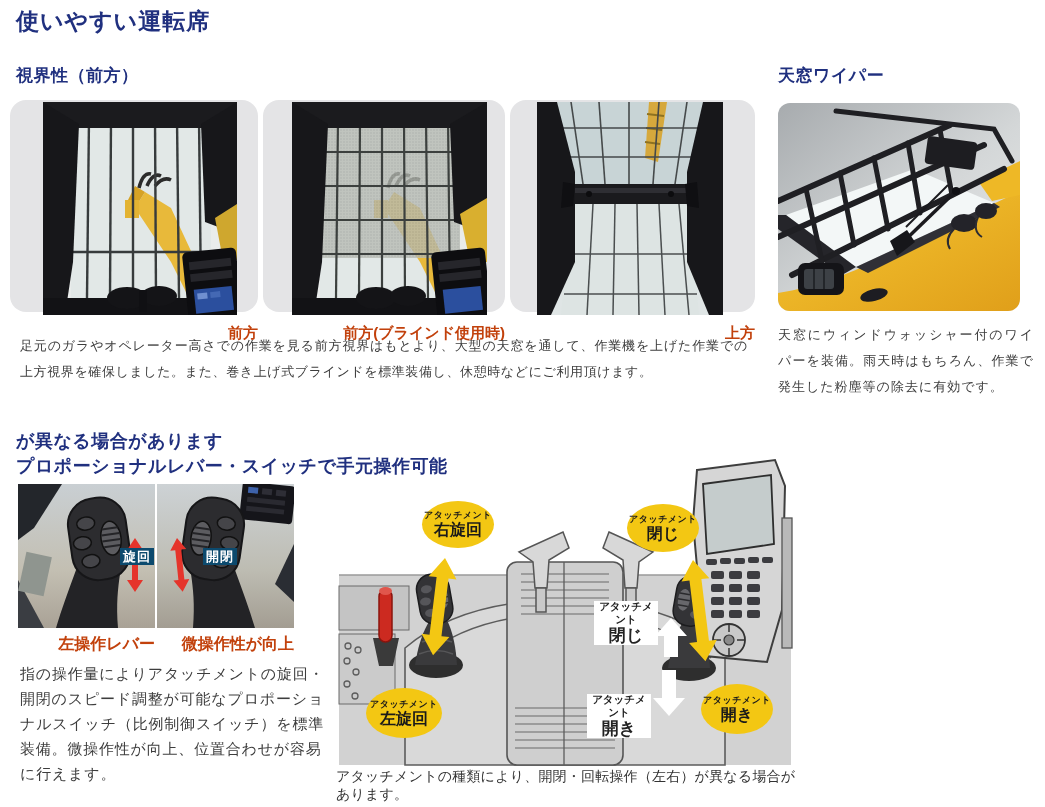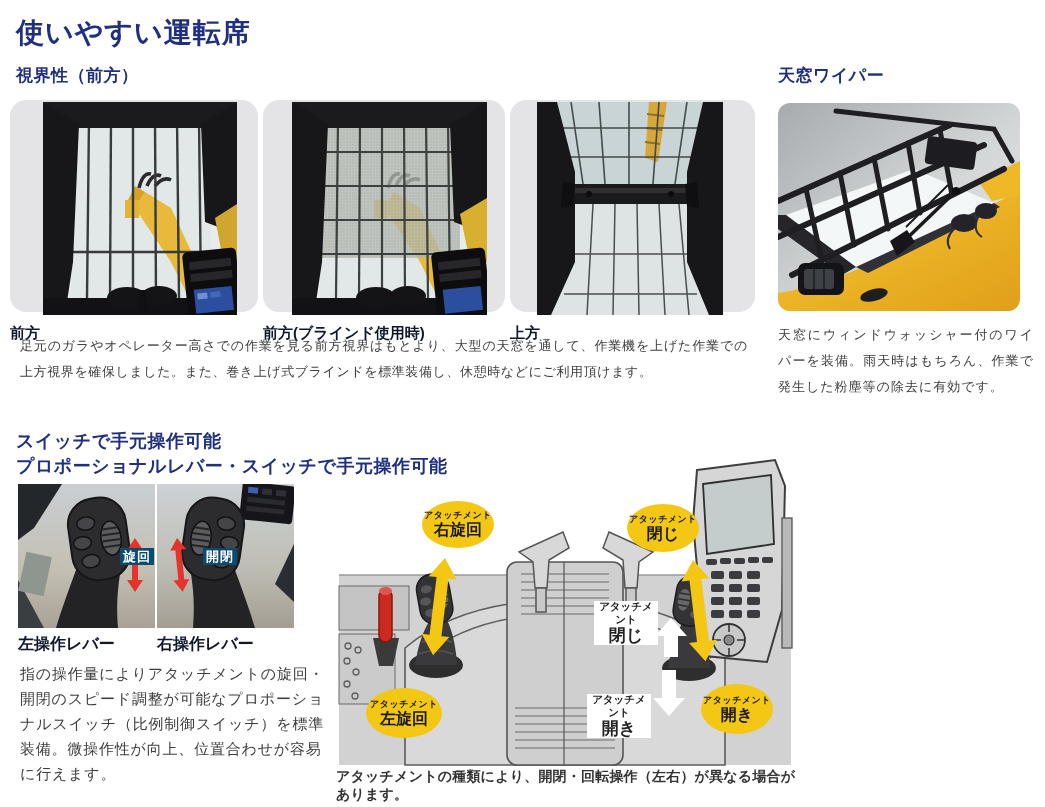--- a/index.html
+++ b/index.html
@@ -1,33 +1,33 @@
 <!DOCTYPE html>
 <html><head>
 <meta charset="utf-8">
 <style>
   html,body{margin:0;padding:0;background:#fff;}
   .page{
     position:relative;width:1045px;height:807px;background:#ffffff;overflow:hidden;
     font-family:"Liberation Sans","DejaVu Sans",sans-serif;color:#3c3c3c;
   }
   .abs{position:absolute;}
-  .page-title{left:16px;top:14px;font-size:28px;font-weight:bold;color:#20307f;letter-spacing:1px;}
+  .page-title{left:16px;top:6px;font-size:23px;font-weight:bold;color:#20307f;letter-spacing:1px;}
   .sec-head{font-size:17px;font-weight:bold;color:#20307f;letter-spacing:0.5px;text-align:right;}
   .gray-card{background:#e4e4e6;border-radius:16px;}
   .photo{overflow:hidden;}
   .photo svg{display:block;}
-  .caption{font-size:15px;font-weight:bold;color:#0f172a;text-align:left;}
+  .caption{font-size:15px;font-weight:bold;color:#c2410c;text-align:right;}
   .body-text{font-size:13px;line-height:26px;color:#3d3d3d;letter-spacing:0.6px;word-break:break-all;text-align:justify;}
   .body-text-sm{font-size:15px;line-height:25px;color:#3d3d3d;letter-spacing:0.8px;word-break:break-all;}
   .attach-head{left:16px;top:429px;font-size:18px;line-height:25px;font-weight:bold;color:#20307f;letter-spacing:0.5px;}
   .lever-photo{left:18px;top:484px;width:276px;height:144px;background:#fff;}
   .lever-half{position:absolute;top:0;width:137px;height:144px;overflow:hidden;}
   .badge{position:absolute;background:#0c4a6e;color:#fff;font-weight:bold;font-size:13px;line-height:17px;padding:0 3px;letter-spacing:1px;z-index:3;}
-  .diagram-note{font-size:14px;color:#333;letter-spacing:0.2px;font-weight:bold;}
+  .diagram-note{font-size:14px;color:#333;letter-spacing:0.2px;}
   .bubble{position:absolute;background:#f3c713;border-radius:50%;display:flex;flex-direction:column;align-items:center;justify-content:center;z-index:3;color:#1a1a1a;text-align:center;}
   .bubble .l1{font-size:9px;font-weight:bold;letter-spacing:0.5px;line-height:11px;}
   .bubble .l2{font-size:16px;font-weight:bold;line-height:18px;}
   .wbox{position:absolute;background:#ffffff;display:flex;flex-direction:column;align-items:center;justify-content:center;z-index:3;color:#222;text-align:center;}
   .wbox .l1{font-size:10.5px;font-weight:bold;line-height:13px;}
   .wbox .l2{font-size:17px;font-weight:bold;line-height:20px;}
 </style>
 </head>
 <body>
 
@@ -235,21 +235,21 @@
         <rect x="26" y="166" width="30" height="20" rx="3" fill="#3d4146"></rect>
         <line x1="36" y1="166" x2="36" y2="186" stroke="#23262a" stroke-width="2"></line>
         <line x1="46" y1="166" x2="46" y2="186" stroke="#23262a" stroke-width="2"></line>
       </g>
       <ellipse cx="96" cy="192" rx="14" ry="6" fill="#1d1d22" transform="rotate(-14 96 192)"></ellipse>
     </svg>
   </div>
   <div class="abs body-text" style="left:778px;top:322px;width:256px;letter-spacing:1px;">天窓にウィンドウォッシャー付のワイパーを装備。雨天時はもちろん、作業で発生した粉塵等の除去に有効です。</div>
 
   <div class="abs attach-head">
-    <div>スイッチで手元操作可能</div>
+    <div>が異なる場合があります</div>
     <div>プロポーショナルレバー・スイッチで手元操作可能</div>
   </div>
 
   <div class="abs lever-photo">
 
     <div class="lever-half" style="left:0;">
       <svg width="137" height="144" viewBox="0 0 137 144">
         <defs>
             <linearGradient id="lh1" x1="0" y1="0" x2="0" y2="1">
           <stop offset="0" stop-color="#c9cfd3"></stop>
@@ -317,21 +317,21 @@
           <path d="M0,0 L-8,12 L-3,12 L-3,42 L-8,42 L0,54 L8,42 L3,42 L3,12 L8,12 Z" fill="#e5342b" transform="rotate(-6)"></path>
         </g>
       </svg>
     </div>
 
     <div class="badge" style="left:102px;top:64px;">旋回</div>
     <div class="badge" style="left:145px;top:64px;margin-left:40px;">開閉</div>
   </div>
 
   <div class="abs caption" style="left:18px;top:634px;width:137px;font-size:16px;">左操作レバー</div>
-  <div class="abs caption" style="left:157px;top:634px;width:137px;font-size:16px;">右操作レバー</div>
+  <div class="abs caption" style="left:157px;top:634px;width:137px;font-size:16px;">微操作性が向上</div>
 
   <div class="abs body-text-sm" style="left:20px;top:661px;width:308px;">指の操作量によりアタッチメントの旋回・開閉のスピード調整が可能なプロポーショナルスイッチ（比例制御スイッチ）を標準装備。微操作性が向上、位置合わせが容易に行えます。</div>
 
   <svg class="abs" style="left:335px;top:458px;" width="458" height="308" viewBox="0 0 458 308">
 
     <rect x="4" y="117" width="452" height="190" fill="#d2d2d2"></rect>
     <line x1="4" y1="117" x2="456" y2="117" stroke="#9a9a9a" stroke-width="1.5"></line>
 
     <rect x="4" y="128" width="70" height="44" fill="#c4c4c4" stroke="#6a6a6a"></rect>
     <rect x="4" y="176" width="56" height="70" fill="#cbcbcb" stroke="#6a6a6a"></rect>

